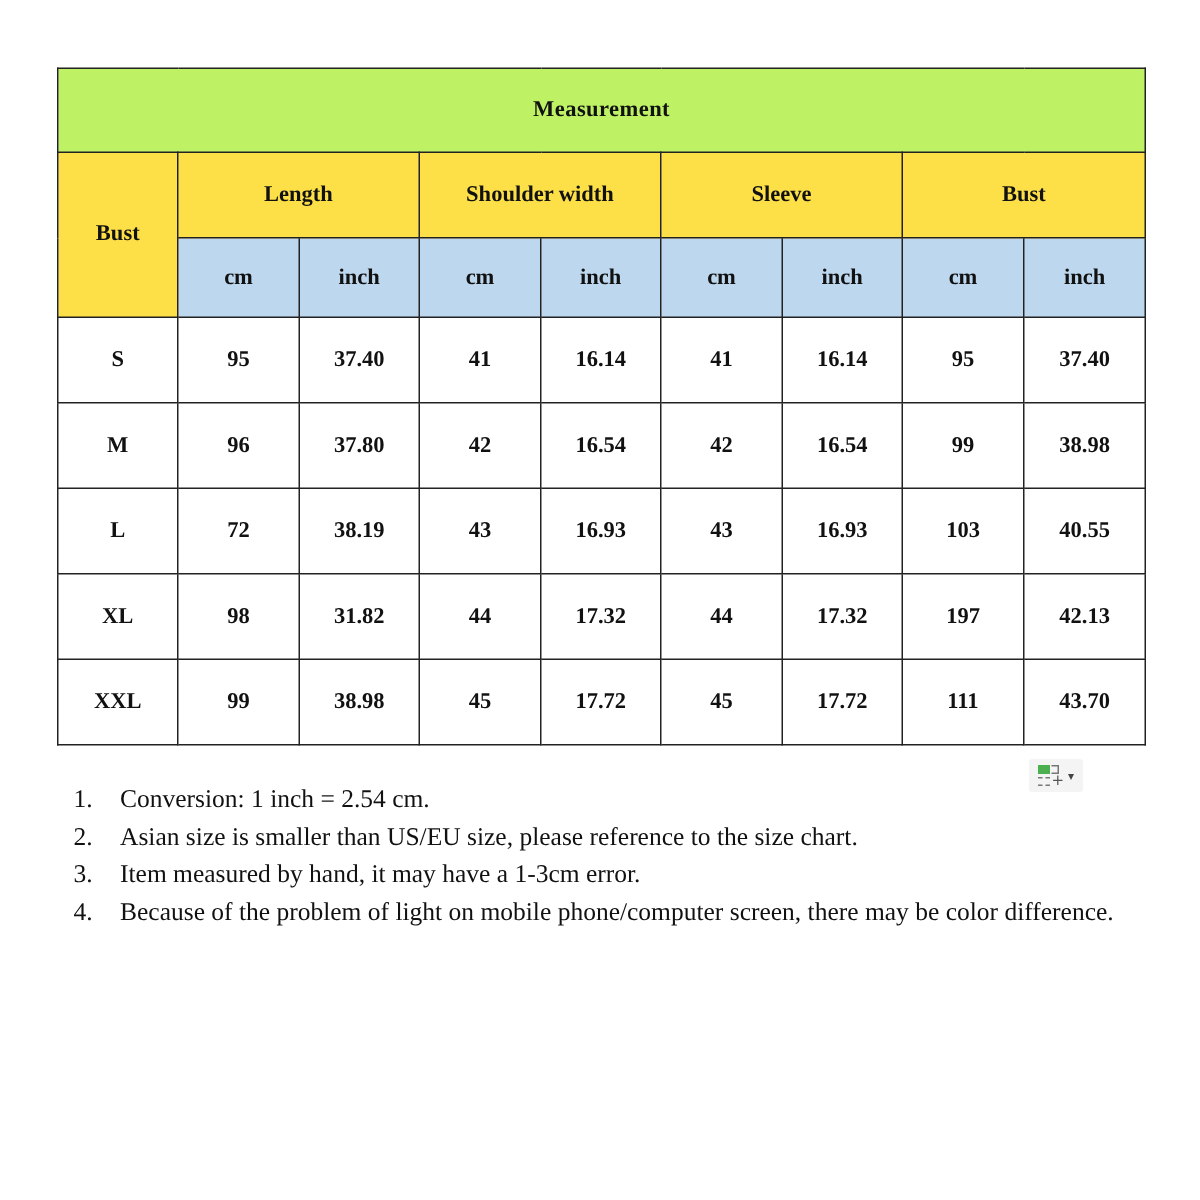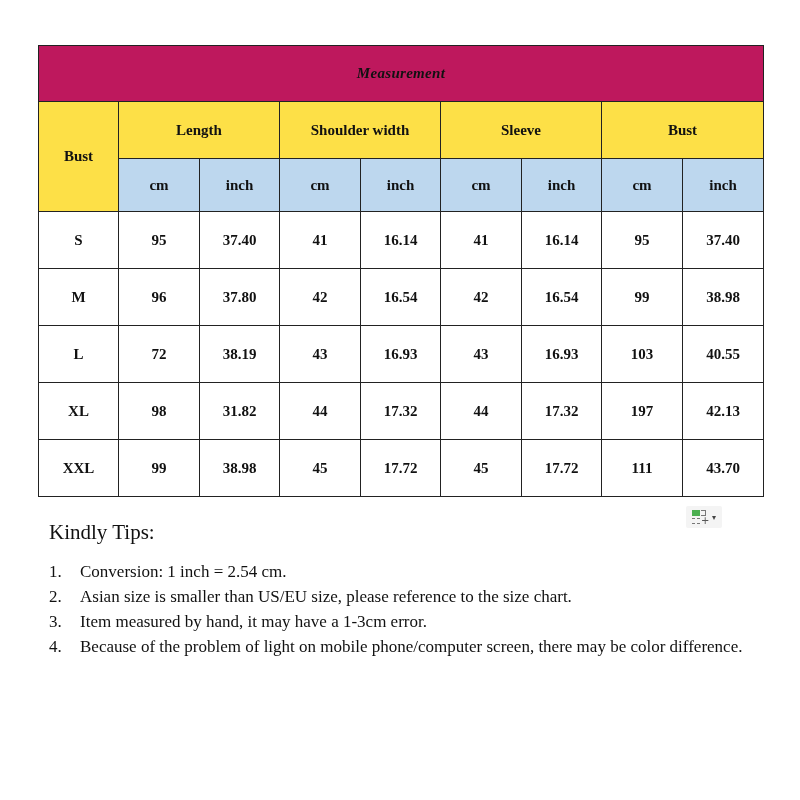--- a/index.html
+++ b/index.html
@@ -1,20 +1,20 @@
 <!DOCTYPE html>
 <html><head>
 <meta charset="utf-8">
 <style>
   html, body { margin: 0; padding: 0; background: #ffffff; }
   body { width: 800px; height: 800px; position: relative; overflow: hidden; font-family: "Liberation Serif", serif; color: #111; }
   .sheet { position: absolute; left: 38px; top: 45px; width: 725px; }
   table.size-table { border-collapse: collapse; width: 725px; table-layout: fixed; }
   table.size-table td, table.size-table th { border: 1.5px solid #222; text-align: center; vertical-align: middle; font-weight: bold; font-size: 15px; padding: 0; }
-  .title-row th { height: 55px; background: #be185d; font-size: 27px; letter-spacing: 0.3px; font-style: italic; }
+  .title-row th { height: 55px; background: #bef264; font-size: 27px; letter-spacing: 0.3px; }
   .group-row th { height: 56px; background: #fde047; }
   .unit-row th { height: 52px; background: #bdd7ee; }
   .size-head { background: #bdd7ee; }
   .data-row td { height: 56px; background: #ffffff; }
   .paste-icon { position: absolute; left: 686px; top: 506px; width: 36px; height: 22px; background: #f4f4f4; border-radius: 2px; display: flex; align-items: center; justify-content: center; gap: 4px; }
   .paste-glyph { position: relative; width: 16px; height: 16px; }
   .paste-glyph .g1 { position: absolute; left: 0; top: 1px; width: 8px; height: 6px; background: #4caf50; }
   .paste-glyph .g2 { position: absolute; left: 9px; top: 1px; width: 5px; height: 6px; border: 1px solid #777; border-left: none; box-sizing: border-box; }
   .paste-glyph .g3 { position: absolute; left: 0; top: 9px; width: 8px; height: 6px; border-top: 1px dashed #777; border-bottom: 1px dashed #777; box-sizing: border-box; }
   .paste-glyph .g4 { position: absolute; left: 9px; top: 8px; font-size: 10px; line-height: 8px; color: #555; font-family: "DejaVu Sans", sans-serif; }
@@ -126,21 +126,20 @@
   <span class="paste-glyph">
     <span class="g1"></span>
       <span class="g2"></span>
       <span class="g3"></span>
       <span class="g4">+</span>
   </span>
   <span class="caret">▾</span>
 </div>
 
 <div class="tips">
-  <div class="tips-title">Kindly Tips:</div>
   <ol>
     <li>
       <span class="num">1.</span>
       <span class="txt">Conversion: 1 inch = 2.54 cm.</span>
     </li>
     <li>
       <span class="num">2.</span>
       <span class="txt">Asian size is smaller than US/EU size, please reference to the size chart.</span>
     </li>
     <li>

